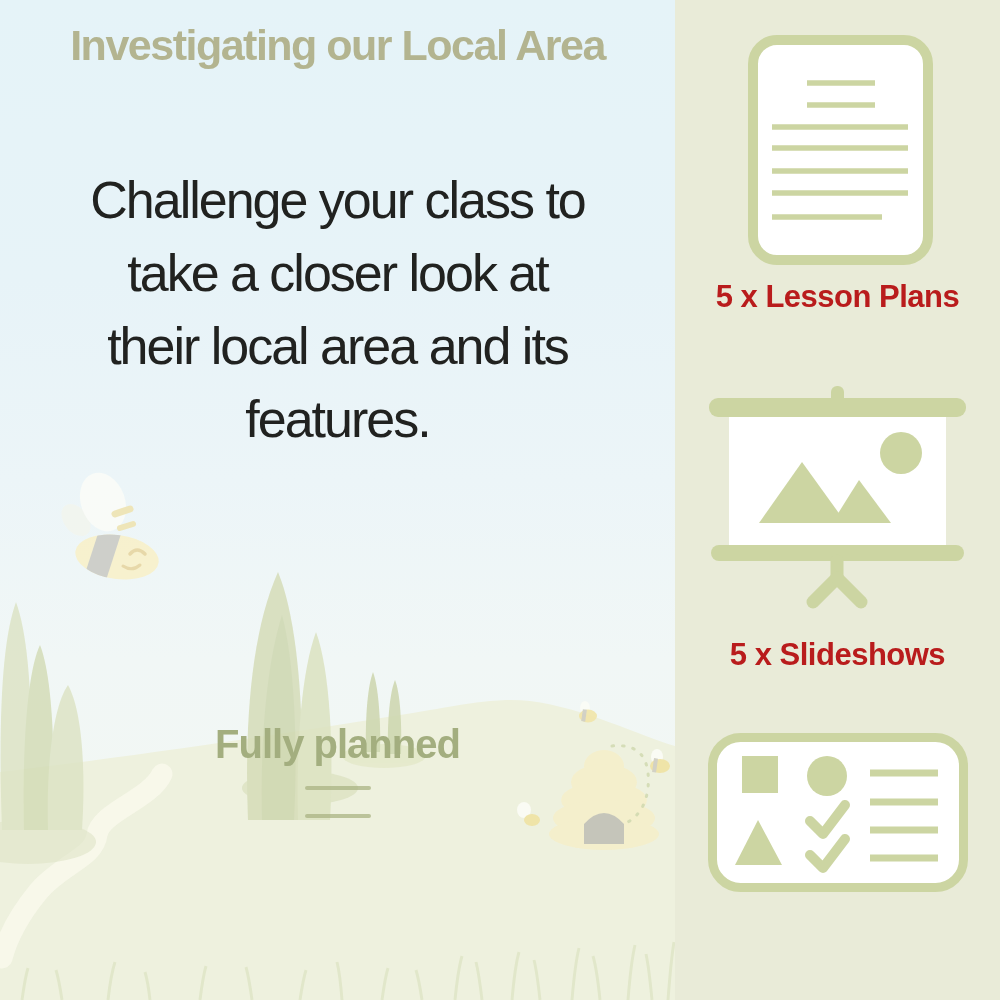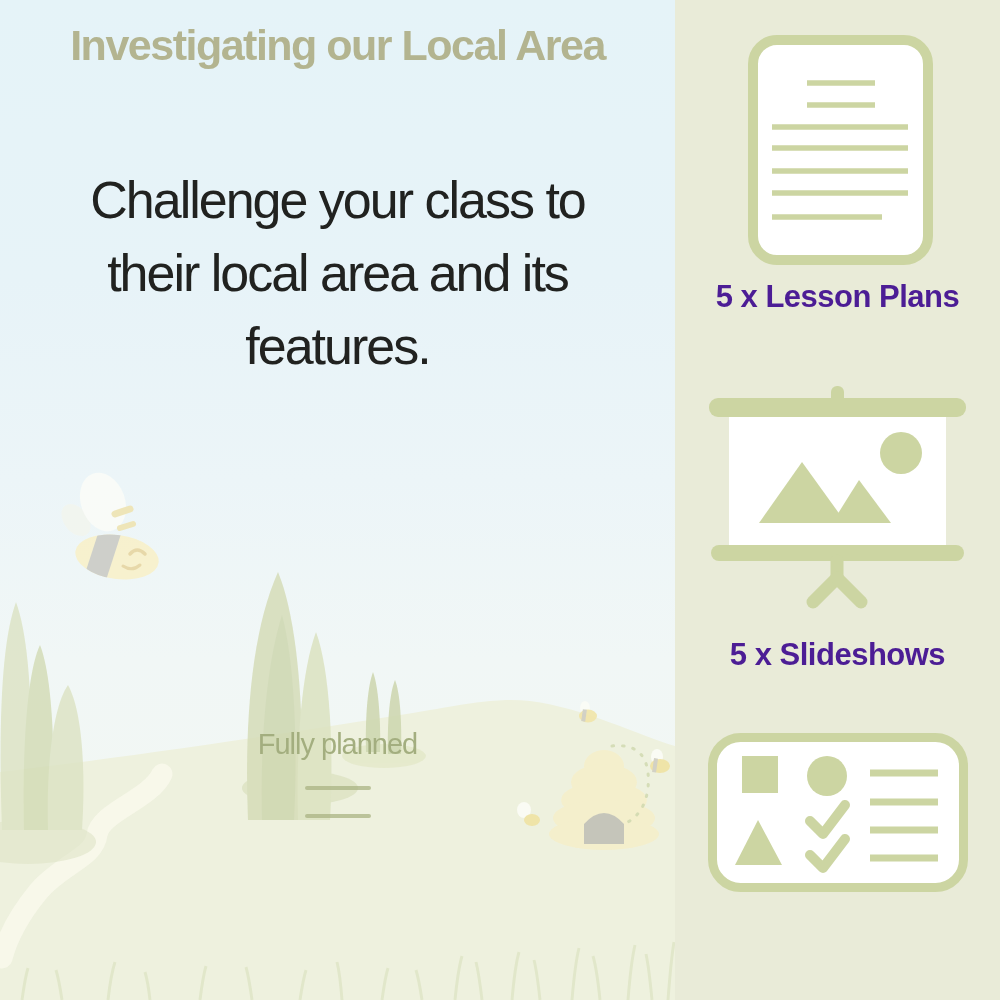--- a/index.html
+++ b/index.html
@@ -61,23 +61,23 @@
   }
 
   .features {
     position: absolute;
     z-index: 3;
     top: 726px; left: 0;
     width: 675px;
     text-align: center;
   }
   .feature-label {
-    font-size: 29px;
+    font-size: 40px;
     line-height: 36px;
-    font-weight: normal;
+    font-weight: bold;
     letter-spacing: -1px;
     color: #a3ae7f;
   }
   .feature-divider {
     width: 66px; height: 4px;
     margin: 24px auto 16px auto;
     border-radius: 2px;
     background: #a9b383;
     opacity: 0.75;
   }
@@ -95,21 +95,21 @@
   .icon-activity { left: 33px;  top: 733px; width: 260px; height: 159px; }
 
   .rp-label {
     position: absolute;
     left: 0; width: 325px;
     text-align: center;
     font-size: 31px;
     line-height: 38px;
     font-weight: bold;
     letter-spacing: -0.5px;
-    color: #4c1d95;
+    color: #b91c1c;
   }
   .label-1 { top: 278px; }
   .label-2 { top: 636px; }
   .label-3 { top: 904px; }
 </style>
 </head>
 <body>
 
 <div class="canvas">
 
@@ -210,20 +210,21 @@
       <path d="M98,92 Q105,84 113,92" fill="none" stroke="#e6d298" stroke-width="3.5" stroke-linecap="round"></path>
       <path d="M91,104 Q100,110 108,103" fill="none" stroke="#e6d298" stroke-width="3" stroke-linecap="round"></path>
       <path d="M83,52 l15,-5" stroke="#efe2ab" stroke-width="7" stroke-linecap="round"></path>
       <path d="M88,66 l13,-4" stroke="#efe2ab" stroke-width="6" stroke-linecap="round"></path>
     </svg>
 
     <div class="page-title">Investigating our Local Area</div>
 
     <div class="description">
       <div>Challenge your class to</div>
+      <div>take a closer look at</div>
       <div>their local area and its</div>
       <div>features.</div>
     </div>
 
     <div class="features">
       <div class="feature-label">Fully planned</div>
       <div class="feature-divider"></div>
       <div class="feature-divider"></div>
     </div>
   </div>

